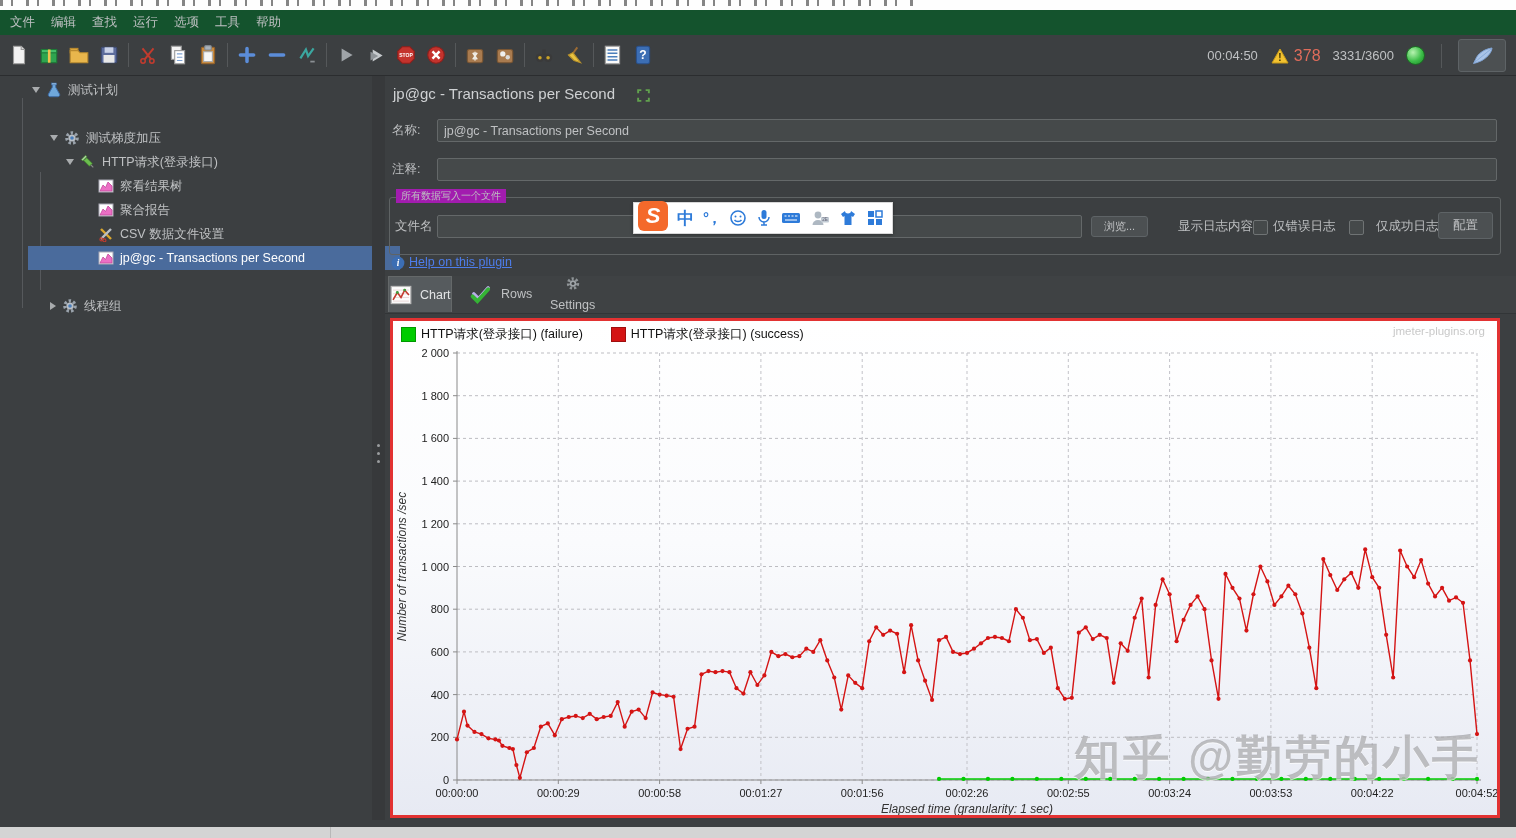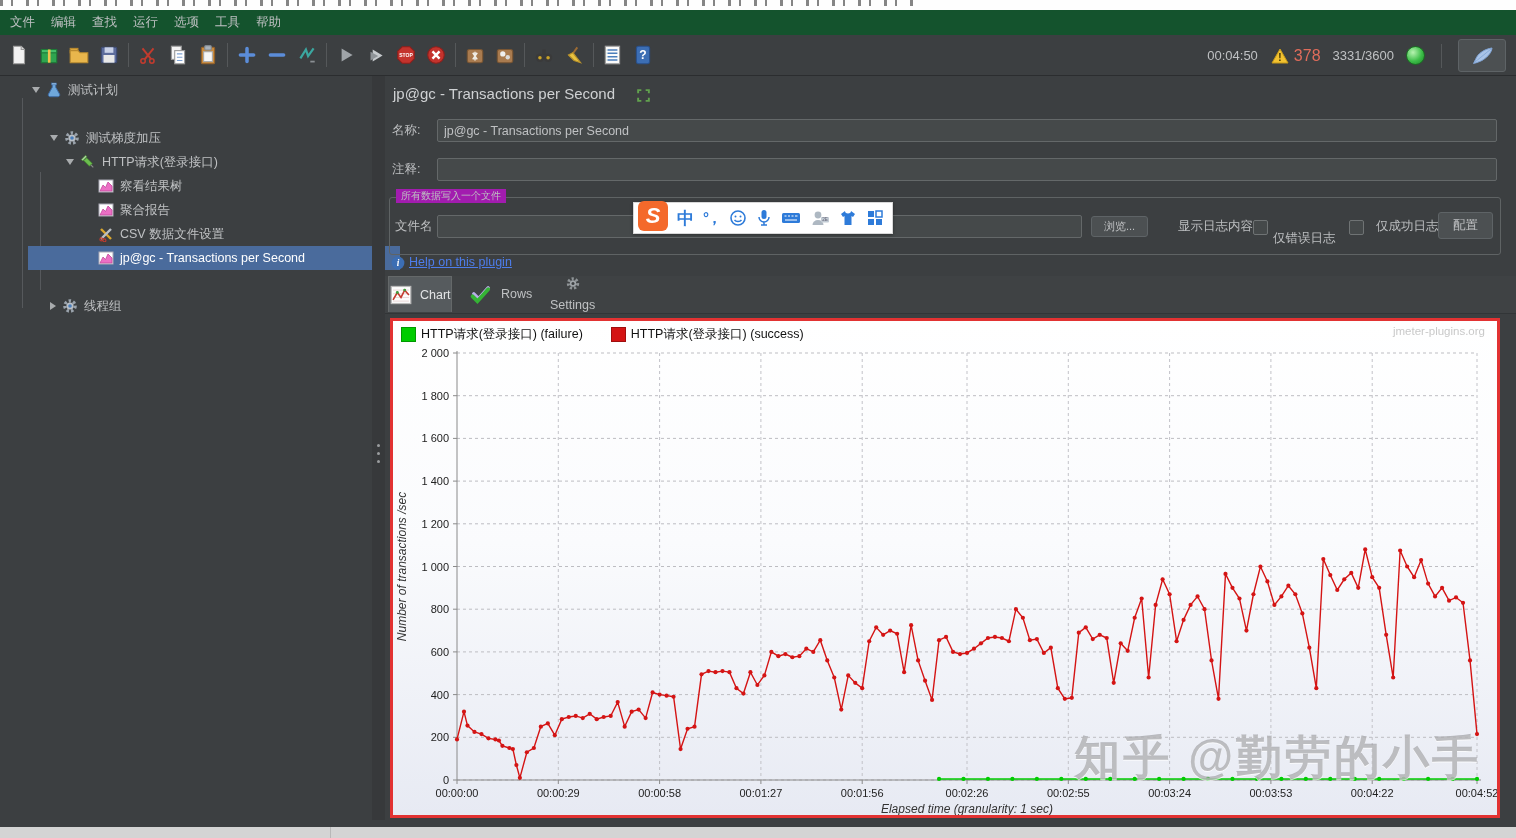--- a/index.html
+++ b/index.html
@@ -362,21 +362,21 @@
   <div class="abs groupbox">
     <span class="group-title">所有数据写入一个文件</span>
   </div>
 
   <div class="abs flabel" style="left:395px;top:215px;">文件名</div>
   <input class="tfield" style="left: 437px; top: 215px; width: 645px;" value="">
 
   <div class="btn" style="left:1091px;top:216px;width:57px;height:21px;font-size:11px;">浏览...</div>
   <div class="abs flabel" style="left:1178px;top:215px;">显示日志内容:</div>
   <span class="cbbox" style="left:1253px;top:220px;"></span>
-  <div class="abs flabel" style="left:1273px;top:227px;">仅错误日志</div>
+  <div class="abs flabel" style="left:1273px;top:215px;">仅错误日志</div>
   <span class="cbbox" style="left:1349px;top:220px;"></span>
   <div class="abs flabel" style="left:1376px;top:215px;">仅成功日志</div>
   <div class="btn" style="left:1438px;top:212px;width:55px;height:27px;font-size:12.5px;">配置</div>
 
   <div class="abs" style="left:633px;top:202px;width:260px;height:32px;background:#FFFFFF;border:1px solid #D8D8D8;box-shadow:0 1px 3px rgba(0,0,0,.35);display:flex;align-items:center;gap:9px;padding:0 8px 0 4px;box-sizing:border-box;z-index:5;">
     <span style="width:30px;height:30px;background:#F4692B;border-radius:6px;color:#FFF;font-weight:bold;font-size:22px;font-style:italic;display:flex;align-items:center;justify-content:center;margin-top:-4px;">S</span>
     <span style="color:#2E7BD9;font-size:17px;font-weight:bold;">中</span>
     <span style="color:#2E7BD9;font-size:15px;font-weight:bold;letter-spacing:-2px;">°，</span>
     <svg width="18" height="18" viewBox="0 0 18 18">
         <circle cx="9" cy="9" r="7" fill="none" stroke="#2E7BD9" stroke-width="1.6"></circle>

